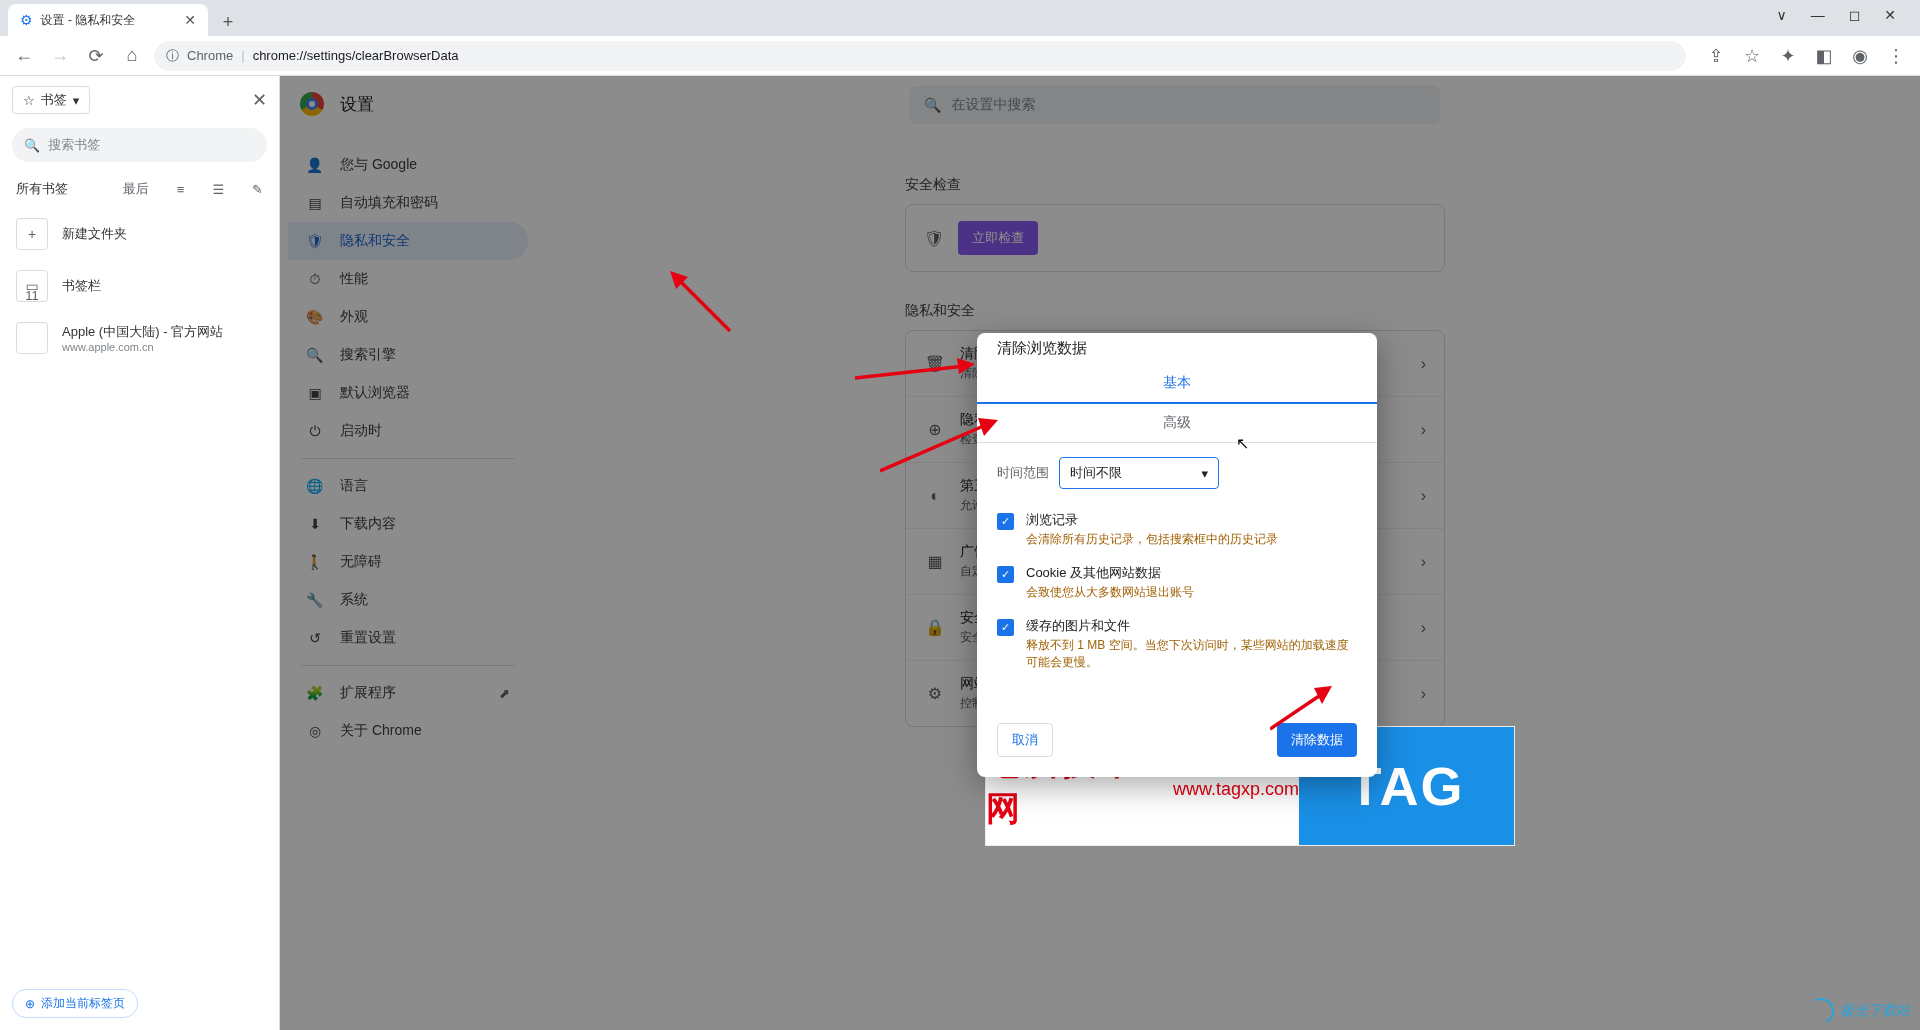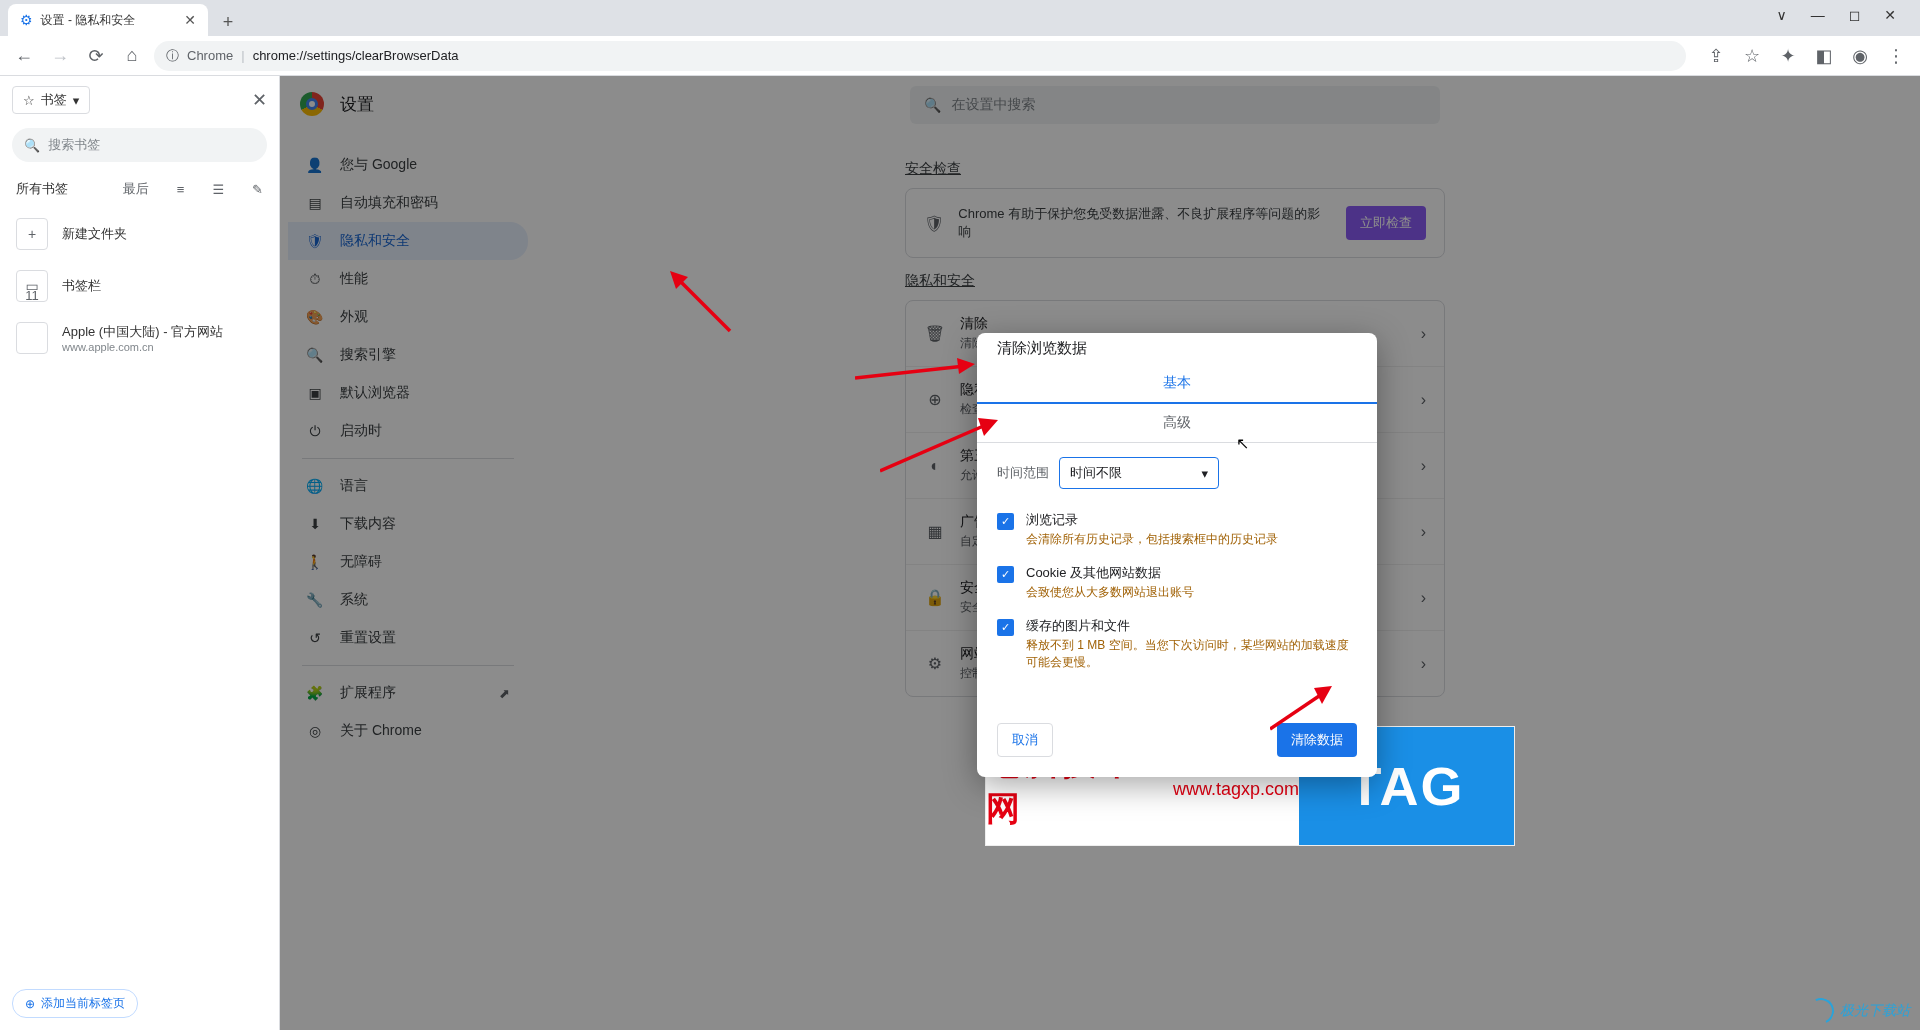--- a/index.html
+++ b/index.html
@@ -55,21 +55,21 @@
 
 .settings-nav { position: absolute; top: 70px; left: 8px; width: 240px; }
 .nav-item { display: flex; align-items: center; gap: 16px; padding: 10px 18px; font-size: 14px; color: #3c4043; border-radius: 0 18px 18px 0; }
 .nav-item.active { background: #e8f0fe; color: #1967d2; }
 .nav-item .nIcon { width: 18px; text-align: center; color: inherit; }
 .nav-item.active .nIcon { color: #1967d2; }
 .nav-ext-icon { margin-left: auto; color: #5f6368; font-size: 13px; }
 
 
 .content-col { position: absolute; top: 70px; left: 625px; width: 540px; }
-.section-title { font-size: 14px; color: #3c4043; margin: 14px 0 10px; text-decoration: underline; }
+.section-title { font-size: 14px; color: #3c4043; margin: 30px 0 10px; }
 .card { background: #fff; border: 1px solid #dadce0; border-radius: 8px; }
 .safety-card { display: flex; align-items: center; padding: 16px 18px; gap: 14px; }
 .safety-text { flex: 1; font-size: 13px; color: #3c4043; }
 .primary-btn { background: #8b5cf6; color: #fff; border: none; border-radius: 4px; padding: 8px 14px; font-size: 13px; }
 .list-card .row { display: flex; align-items: center; padding: 14px 18px; gap: 14px; border-top: 1px solid #eee; }
 .list-card .row:first-child { border-top: none; }
 .row-text { flex: 1; }
 .row-text .t { font-size: 14px; color: #202124; }
 .row-text .s { font-size: 12px; color: #5f6368; margin-top: 2px; }
 .row-arrow { color: #5f6368; font-size: 16px; }
@@ -270,21 +270,20 @@
       <div class="nav-item">
           <span class="nIcon">◎</span>
           <span>关于 Chrome</span>
         </div>
     </div>
 
     <div class="content-col">
       <div class="section-title">安全检查</div>
       <div class="card safety-card">
         <span style="color:#5f6368">🛡</span>
-        <span class="safety-text">Chrome 有助于保护您免受数据泄露、不良扩展程序等问题的影响</span>
         <button class="primary-btn">立即检查</button>
       </div>
       <div class="section-title">隐私和安全</div>
       <div class="card list-card">
         <div class="row">
             <span class="row-icon">🗑</span>
             <div class="row-text">
               <div class="t">清除</div>
               <div class="s">清除</div>
             </div>

